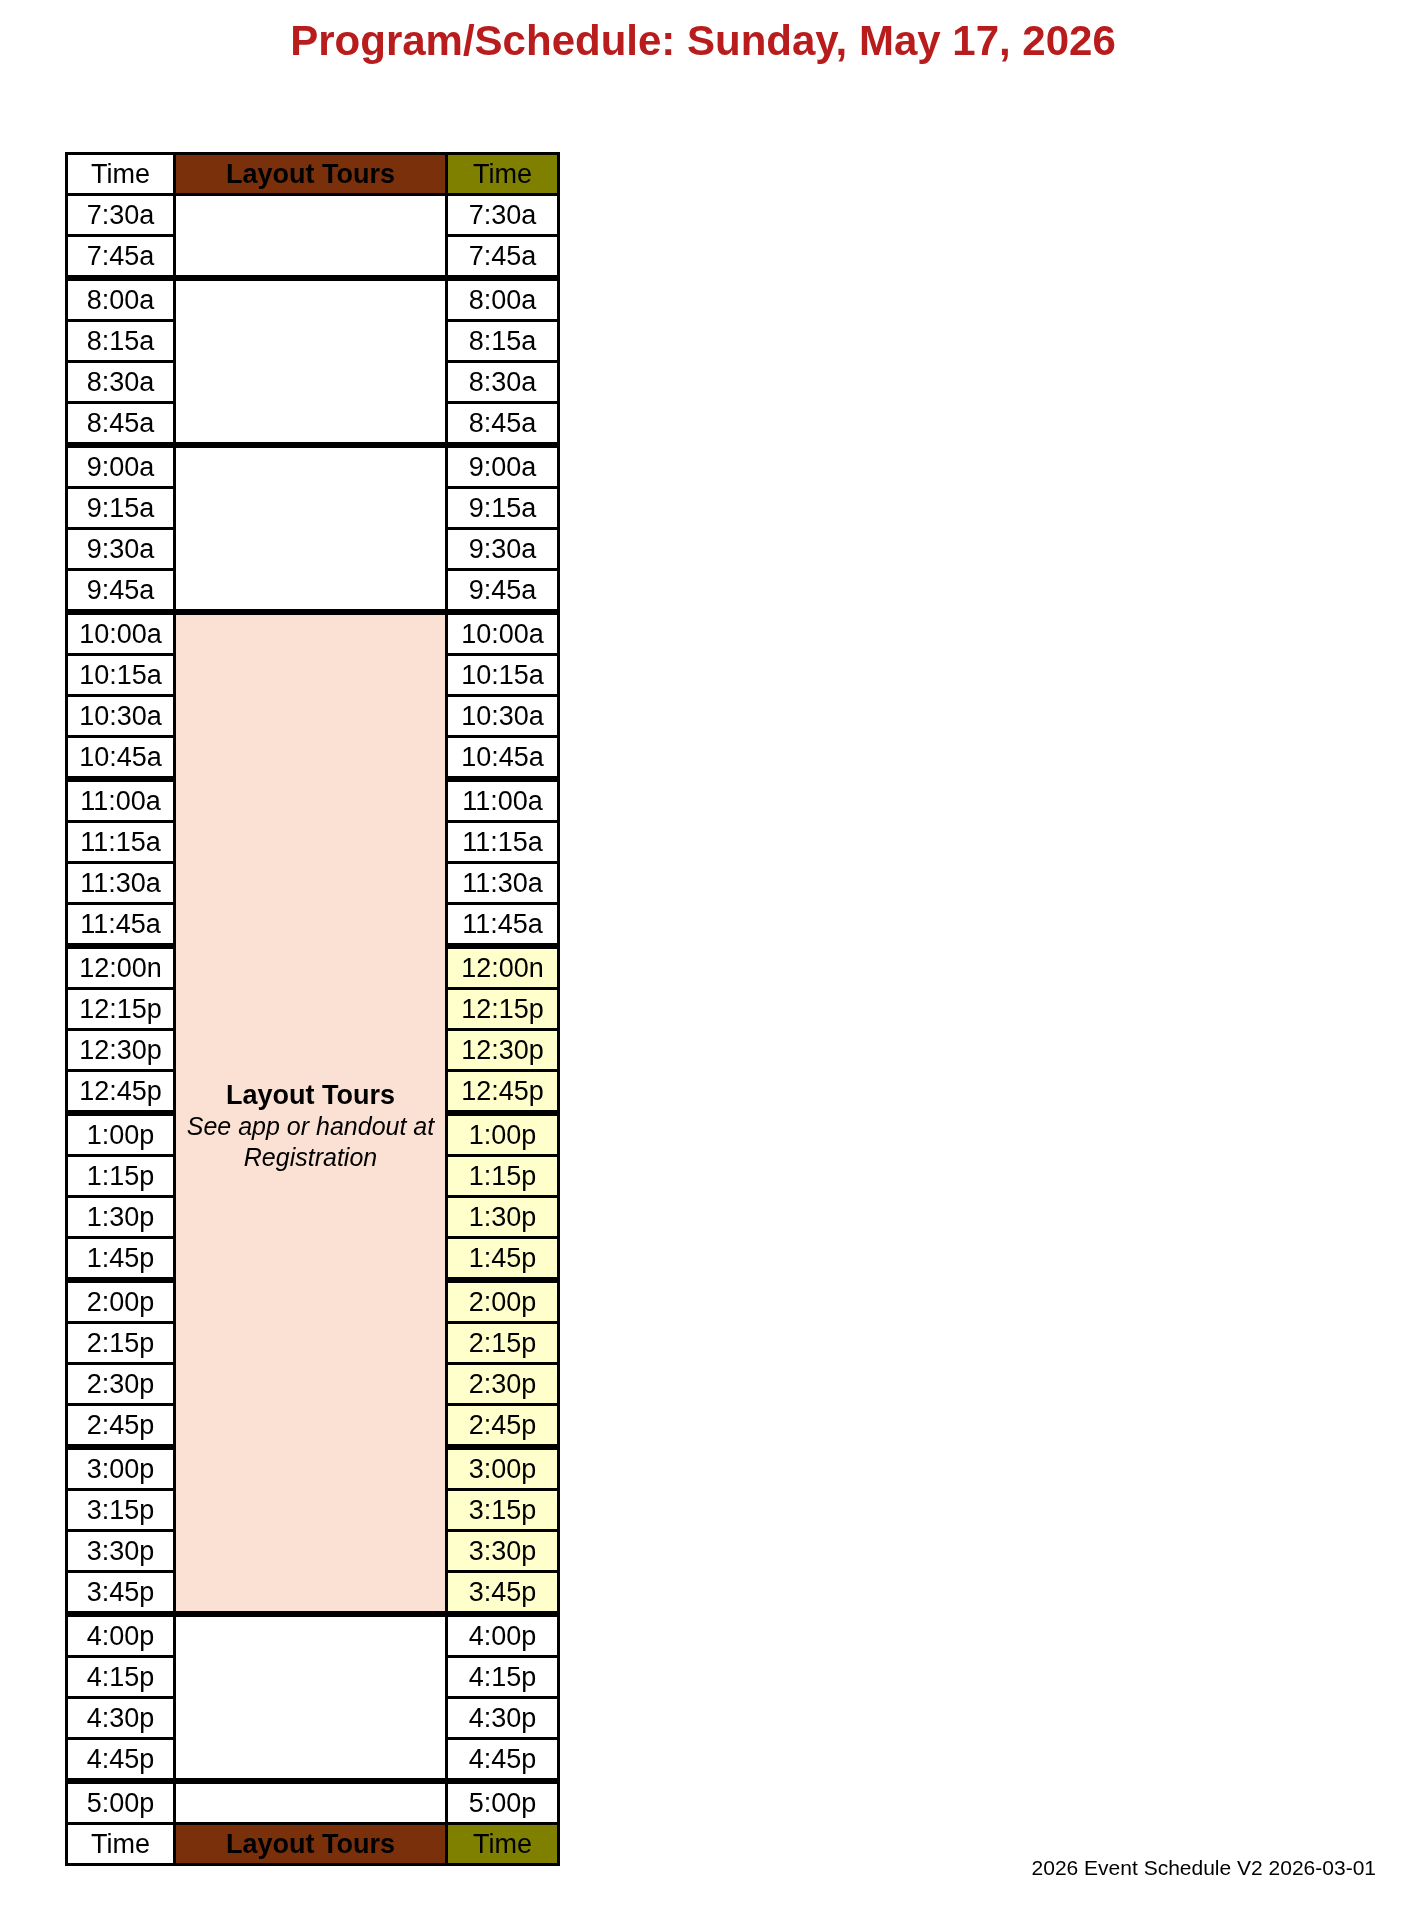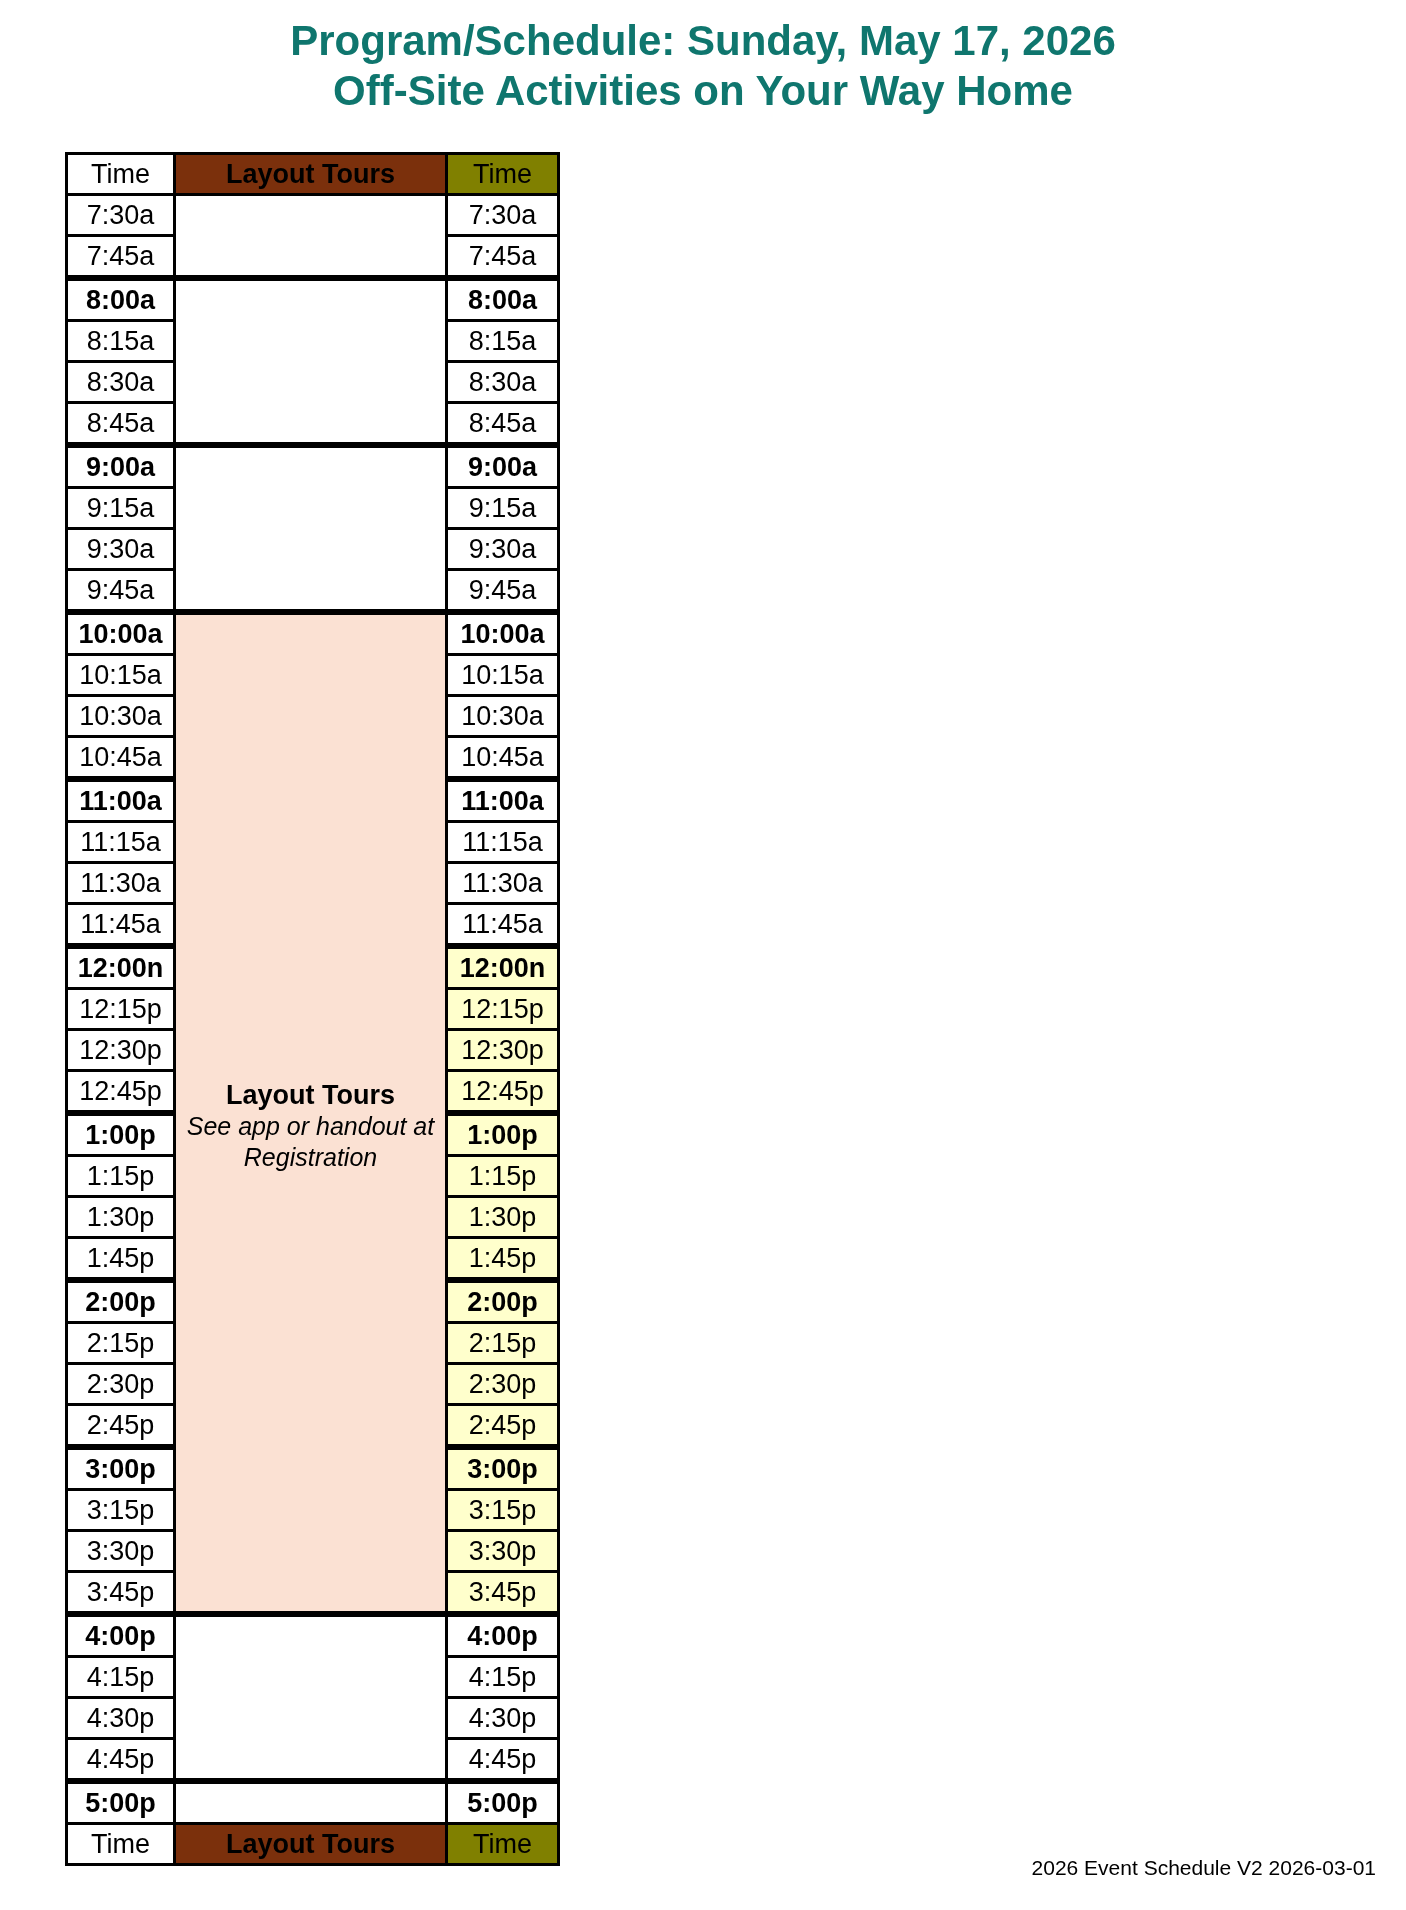--- a/index.html
+++ b/index.html
@@ -10,21 +10,21 @@
     height: 1910px;
     background: #ffffff;
     overflow: hidden;
   }
   .title {
     padding-top: 16px;
     text-align: center;
     font-weight: bold;
     font-size: 42px;
     line-height: 50px;
-    color: #0f766e;
+    color: #b91c1c;
   }
   table.schedule {
     position: absolute;
     left: 65px;
     top: 152px;
     border-collapse: collapse;
     table-layout: fixed;
   }
   col.c1 { width: 108px; }
   col.c2 { width: 272px; }
@@ -33,21 +33,21 @@
     border: 3px solid #000000;
     height: 38px;
     padding: 0;
     text-align: center;
     vertical-align: middle;
     font-size: 27px;
     color: #000000;
     overflow: hidden;
   }
   tr.hour td { border-top-width: 6px; }
-  td.bold { font-weight: bold; }
+  td.bold { font-weight: normal; }
   td.time-hdr { font-weight: normal; background: #ffffff; }
   td.activity-hdr {
     font-weight: bold;
     background: var(--brown, #7B300C);
     color: #ffffff;
   }
   td.olive { background: var(--olive, #808000); color: #000000; }
   td.yellow { background: var(--yellow, #FFFFCC); }
   td.peach-cell {
     background: var(--peach, #FBE1D3);
@@ -74,21 +74,20 @@
     color: #000000;
   }
 </style>
 </head>
 <body>
 
 <div class="page">
 
   <div class="title">
     <div>Program/Schedule: Sunday, May 17, 2026</div>
-    <div>Off-Site Activities on Your Way Home</div>
   </div>
 
   <table class="schedule" id="schedule">
     <colgroup>
         <col class="c1">
         <col class="c2">
         <col class="c3">
       </colgroup>
     <tbody id="schedule-body">
       <tr>

